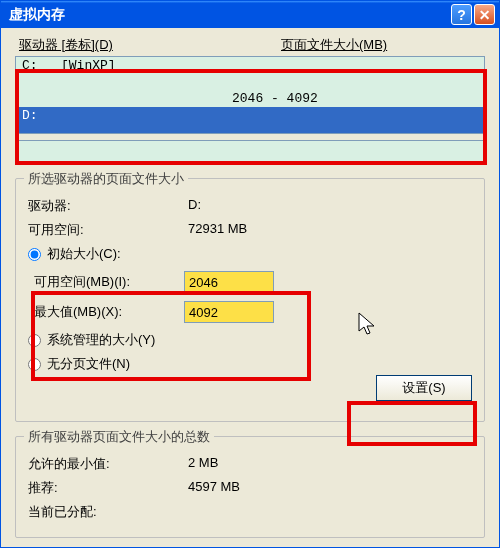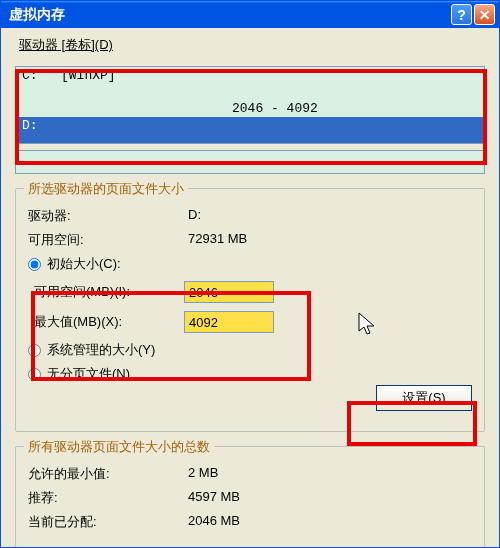--- a/index.html
+++ b/index.html
@@ -5,31 +5,31 @@
 * { box-sizing: border-box; margin: 0; padding: 0; }
 body { font-family: "SimSun", "宋体", sans-serif; font-size: 13px; background: #fff; }
 .window { width: 500px; height: 548px; background: #ece9d8; border: 1px solid #0054e3; position: relative; overflow: hidden; }
 .titlebar { height: 27px; background: linear-gradient(to bottom, #3a93ff 0%, #0054e3 8%, #0054e3 92%, #0054e3 100%); display: flex; align-items: center; padding: 0 4px 0 8px; }
 .titlebar-text { color: white; font-weight: bold; font-size: 14px; flex: 1; }
 .titlebar-btns { display: flex; gap: 2px; }
 .tbtn { width: 21px; height: 21px; border: 1px solid #fff; border-radius: 3px; display: flex; align-items: center; justify-content: center; color: white; font-weight: bold; font-size: 14px; }
 .help-btn { background: linear-gradient(to bottom, #4d9dff, #2675e0); }
 .close-btn { background: linear-gradient(to bottom, #f8a988, #d64f1f); }
 .content { padding: 8px 14px; }
-.header-row { display: flex; font-size: 13px; margin-bottom: 12px; padding: 0 4px; justify-content: space-between; }
+.header-row { display: flex; font-size: 13px; margin-bottom: 2px; padding: 0 4px; justify-content: space-between; }
 .header-left { flex: 1; text-decoration: underline; }
 .header-right { width: 200px; text-decoration: underline; }
 .listbox { border: 1px solid #7f9db9; background: #d9f0e3; font-family: "Courier New", monospace; font-size: 13px; height: 78px; overflow: hidden; }
 .list-row { display: flex; padding: 1px 6px; }
 .list-row.selected { background: #316ac5; color: white; }
 .lr-drive { width: 210px; white-space: pre; }
 .lr-size { flex: 1; white-space: pre; margin-top: 33px; }
 .extra-box { border: 1px solid #7f9db9; background: #d9f0e3; height: 24px; margin-top: 6px; }
 .groupbox { border: 1px solid #bfbfbf; border-radius: 2px; margin-top: 14px; padding: 18px 12px 10px 12px; position: relative; }
-.groupbox-title { position: absolute; top: -9px; left: 8px; background: #ece9d8; padding: 0 4px; color: #a16207; font-size: 13px; }
+.groupbox-title { position: absolute; top: -9px; left: 8px; background: #ece9d8; padding: 0 4px; color: #404040; font-size: 13px; }
 .info-row { display: flex; margin-bottom: 6px; font-size: 13px; }
 .info-label { width: 160px; }
 .info-value { flex: 1; }
 .radio-row { display: flex; align-items: center; margin: 6px 0; font-size: 13px; }
 .radio-row input[type=radio] { margin-right: 6px; }
 .field-row { display: flex; align-items: center; margin: 8px 0; }
 .field-label { width: 150px; font-size: 13px; }
 .field-input { width: 90px; height: 22px; border: 1px solid #7f9db9; background: #fde047; padding: 2px 4px; font-family: "SimSun", sans-serif; font-size: 13px; }
 .set-btn { width: 96px; height: 26px; border: 1px solid #003c74; background: linear-gradient(to bottom, #fff, #ece9d8); font-size: 13px; font-family: inherit; position: absolute; right: 12px; bottom: 20px; }
 .redbox { position: absolute; border: 4px solid #e60000; pointer-events: none; }
@@ -50,20 +50,21 @@
         </div>
       <div class="tbtn close-btn">
           <span>✕</span>
         </div>
     </div>
   </div>
 
   <div class="content">
     <div class="header-row">
       <span class="header-left">驱动器 [卷标](D)</span>
+      <span class="header-right">页面文件大小(MB)</span>
     </div>
 
     <div class="listbox">
       <div class="list-row">
         <span class="lr-drive">C:   [WinXP]</span>
         <span class="lr-size">2046 - 4092</span>
       </div>
       <div class="list-row selected">
         <span class="lr-drive">D:</span>
         <span class="lr-size"></span>
@@ -123,21 +124,20 @@
       <div class="info-row">
         <span class="info-label">允许的最小值:</span>
         <span class="info-value">2 MB</span>
       </div>
       <div class="info-row">
         <span class="info-label">推荐:</span>
         <span class="info-value">4597 MB</span>
       </div>
       <div class="info-row">
         <span class="info-label">当前已分配:</span>
-        <span class="info-value">2046 MB</span>
       </div>
     </div>
   </div>
 
   <div class="redbox rb1"></div>
   <div class="redbox rb2"></div>
   <div class="redbox rb3"></div>
 
   <svg class="cursor" viewBox="0 0 20 26">
     <path d="M2 2 L2 20 L7 16 L10 23 L13 22 L10 15 L17 15 Z" fill="white" stroke="black" stroke-width="1"></path>

